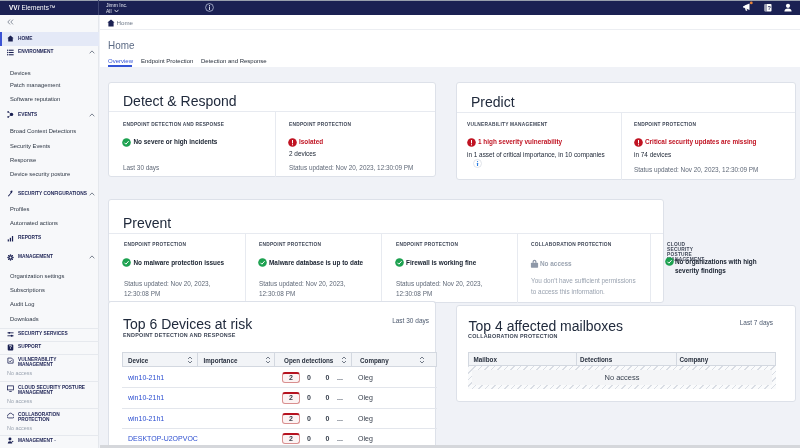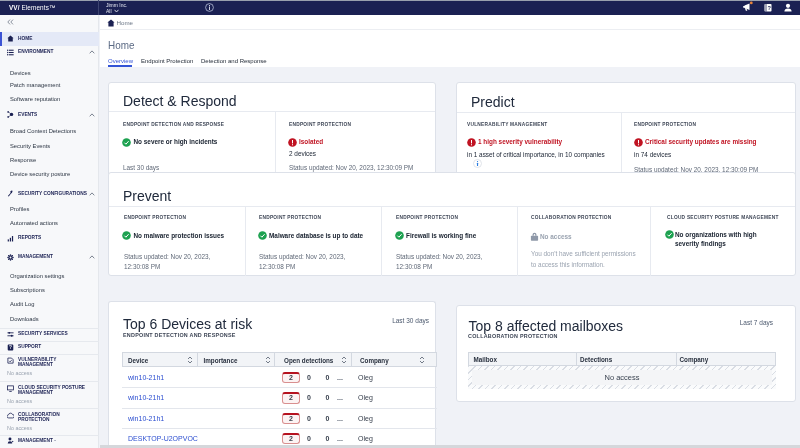--- a/index.html
+++ b/index.html
@@ -298,21 +298,21 @@
   <svg class="abs" style="left:176.5px;top:55px" width="9" height="9" viewBox="0 0 9 9">
       <circle cx="4.5" cy="4.5" r="4.3" fill="#c01322"></circle>
       <rect x="4" y="2" width="1" height="3.4" fill="#fff"></rect>
       <rect x="4" y="6.2" width="1" height="1.1" fill="#fff"></rect>
     </svg>
   <div class="statred" style="left:188px;top:55px">Critical security updates are missing</div>
   <div class="sub" style="left:177px;top:67.5px">in 74 devices</div>
   <div class="gray" style="left:177px;top:83px">Status updated: Nov 20, 2023, 12:30:09 PM</div>
 </div>
 
-<div class="card" style="left:108px;top:172px;width:688px;height:104px;">
+<div class="card" style="left:108px;top:199px;width:556px;height:104px;">
   <div class="cardtitle" style="top:14.5px">Prevent</div>
   <div class="carddiv" style="top:33px"></div>
   <div class="coldiv" style="left:135.5px;top:33px;height:70px"></div>
   <div class="coldiv" style="left:272px;top:33px;height:70px"></div>
   <div class="coldiv" style="left:408px;top:33px;height:70px"></div>
   <div class="coldiv" style="left:541px;top:33px;height:70px"></div>
 
   <div class="lbl" style="left:15px;top:42px">ENDPOINT PROTECTION</div>
   <svg class="abs" style="left:13px;top:58px" width="9" height="9" viewBox="0 0 9 9">
       <circle cx="4.5" cy="4.5" r="4.3" fill="#1da150"></circle>
@@ -407,21 +407,21 @@
 
   <div class="tlink" style="left:19px;top:132.5px">DESKTOP-U2OPVOC</div>
   <div class="badge" style="left:173px;top:130.5px">2</div>
   <div class="tcell" style="left:198px;top:132.5px">0</div>
   <div class="tcell" style="left:216.5px;top:132.5px">0</div>
   <div class="tcell" style="left:228px;top:132.5px;color:#525c6b">...</div>
   <div class="tcell" style="left:249px;top:132.5px;font-weight:normal">Oleg</div>
 </div>
 
 <div class="card" style="left:456px;top:305px;width:340px;height:97px;">
-  <div class="cardtitle" style="top:11.5px;left:11.5px">Top 8 affected mailboxes</div>
+  <div class="cardtitle" style="top:11.5px;left:11.5px">Top 4 affected mailboxes</div>
   <div class="abs" style="right:22px;top:12.5px;font-size:6.5px;color:#4c596e">Last 7 days</div>
   <div class="lbl" style="left:11px;top:27px;font-size:5.4px">COLLABORATION PROTECTION</div>
   <div class="thead" style="left:11px;top:46px;width:308px;height:14px"></div>
   <div class="tvline" style="left:119px;top:46px;height:14px"></div>
   <div class="tvline" style="left:219px;top:46px;height:14px"></div>
   <div class="th" style="left:16.5px;top:50px">Mailbox</div>
   <div class="th" style="left:123px;top:50px">Detections</div>
   <div class="th" style="left:222.5px;top:50px">Company</div>
   <div class="abs" style="left:11px;top:60px;width:308px;height:23px;background:repeating-linear-gradient(135deg,#d9dde4 0 1.2px,#fafbfc 1.2px 4.6px);"></div>
   <div class="abs" style="left:15px;top:64px;width:300px;height:15px;background:#f4f5f7"></div>

